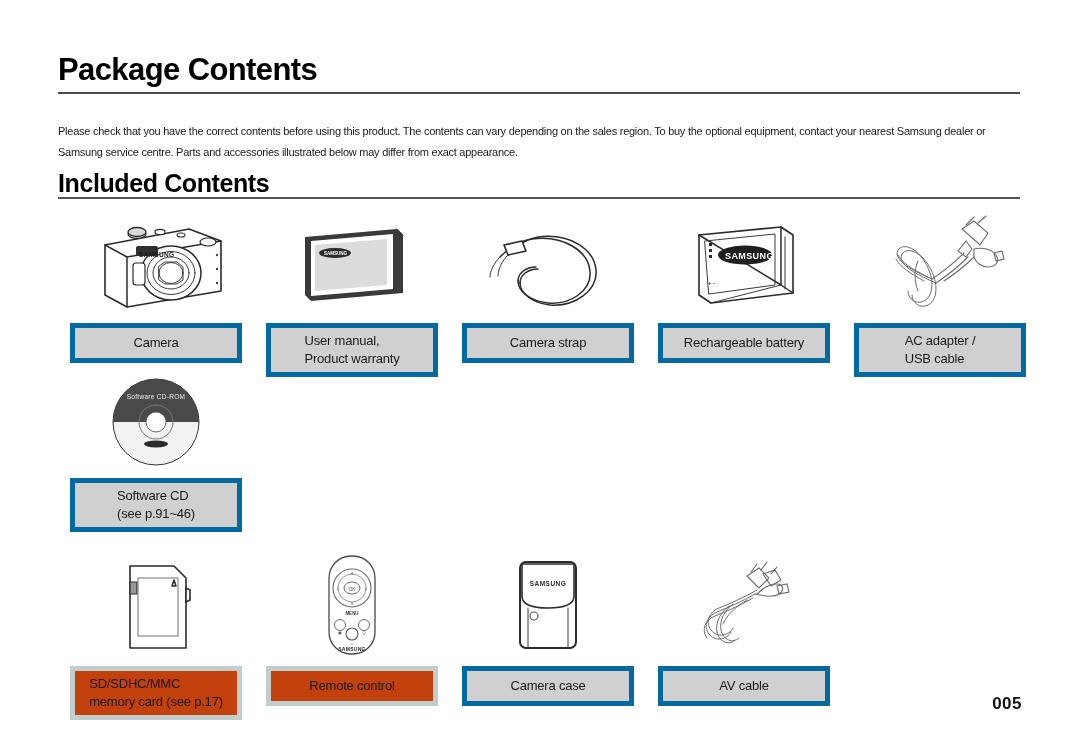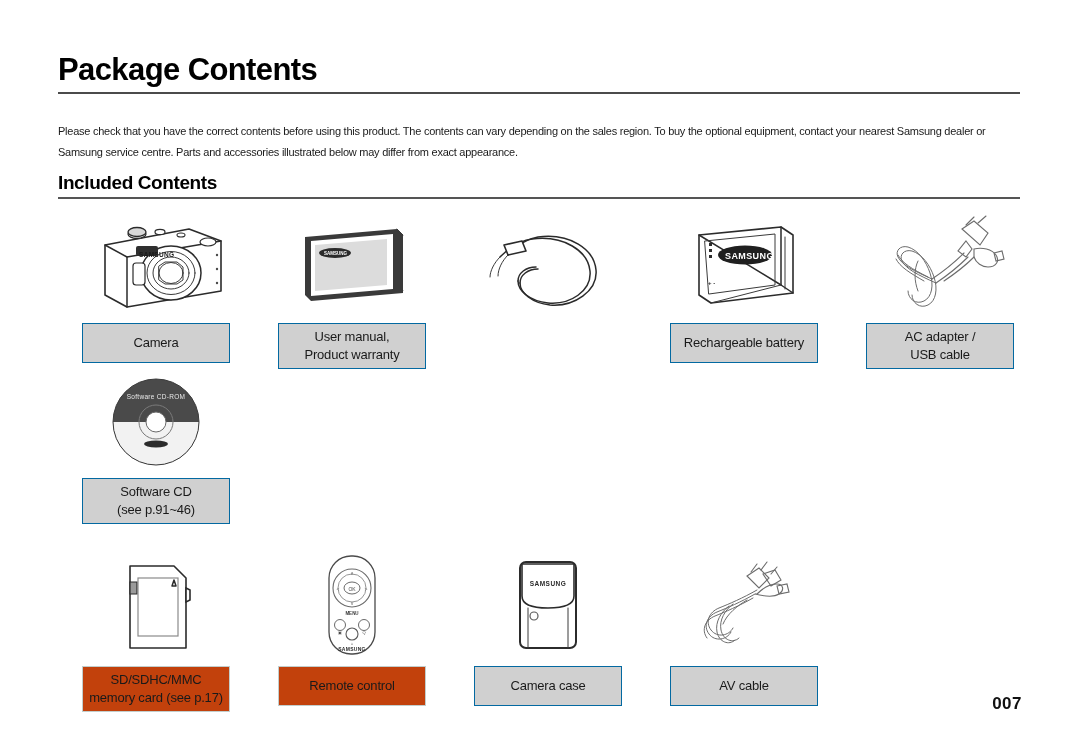--- a/index.html
+++ b/index.html
@@ -24,21 +24,21 @@
   .intro {
     position: absolute; left: 58px; top: 110px; width: 962px;
     font-size: 11px; line-height: 20.5px; letter-spacing: -0.25px;
     color: #1a1a1a;
   }
 
   
   .section-head { position: absolute; left: 58px; width: 962px; }
   .section-head h2 {
     margin: 0; padding: 0 0 3px 0;
-    font-size: 19px; font-weight: bold; letter-spacing: -0.4px;
+    font-size: 25px; font-weight: bold; letter-spacing: -0.4px;
     line-height: 22px; color: #000;
   }
   .section-rule { height: 1.6px; background: #555; width: 100%; }
   #sec-included { top: 172px; }
   #sec-sold { top: 519px; }
 
   
   .grid { position: absolute; left: 58px; display: flex; }
   .grid-included-1 { top: 205px; }
   .grid-included-2 { top: 360px; }
@@ -47,26 +47,25 @@
   .cell { width: 196px; margin-right: 0; }
   .cell + .cell { margin-left: 0; }
 
   .art {
     height: 112px; width: 176px; margin: 0 auto;
     display: flex; align-items: flex-end; justify-content: center;
   }
   .art svg { display: block; }
 
   .caption {
-    width: 148px; margin: 6px auto 0;
+    width: 172px; margin: 6px auto 0;
     background: #d0d0d0;
-    border: 1px solid #0369a1;
+    border: 5px solid #0369a1;
     min-height: 40px;
     display: flex; align-items: center; justify-content: center;
-    text-align: center;
     font-size: 13px; line-height: 18px; letter-spacing: -0.2px;
     color: #1a1a1a;
     padding: 4px 6px;
   }
   .caption.tall { min-height: 44px; }
   .caption.tinted { background: #c2410c; border-color: #c2cecd; }
   .caption span { display: block; }
 
   
   .page-number {
@@ -152,20 +151,23 @@
         <svg width="140" height="104" viewBox="0 0 140 104">
           <path class="ln" d="M22 44 C 30 36, 40 28, 54 26 C 86 22, 110 38, 112 58 C 114 78, 92 92, 70 90 C 52 88, 40 78, 40 68"></path>
           <path class="ln" d="M30 42 C 38 33, 48 26, 60 24 C 92 20, 116 36, 118 57 C 120 78, 96 94, 72 92 C 54 90, 42 80, 42 70"></path>
           <path class="ln" d="M40 68 C 40 60, 48 54, 58 54"></path>
           <path class="ln" d="M42 70 C 42 62, 50 56, 60 56"></path>
           <path class="ln-thin" d="M22 44 C 16 50, 12 58, 12 64" stroke="#2b2b2b" stroke-width="1.5"></path>
           <path class="ln-thin" d="M30 42 C 24 48, 20 56, 20 63" stroke="#2b2b2b" stroke-width="1.5"></path>
           <path class="fill-w" d="M26 32 L44 28 L48 38 L30 42 Z"></path>
         </svg>
       </div>
+      <div class="caption">
+        <span>Camera strap</span>
+      </div>
     </div>
 
     <div class="cell">
       <div class="art">
         <svg width="134" height="104" viewBox="0 0 134 104">
           <path class="fill-w" d="M22 22 L104 14 L116 22 L116 80 L34 90 L22 82 Z"></path>
           <path class="ln" d="M104 14 L104 72 L116 80"></path>
           <path class="ln" d="M22 22 L104 72" stroke="none"></path>
           <path class="ln-thin" d="M104 72 L34 90" stroke="#2b2b2b" stroke-width="1.4"></path>
           <path class="ln-thin" d="M28 28 L98 21 L98 72 L32 81 Z" stroke="#6b6b6b" stroke-width="0.9"></path>
@@ -315,14 +317,14 @@
             <path d="M58 50 C 48 56, 38 64, 34 74"></path>
           </g>
         </svg>
       </div>
       <div class="caption">
         <span>AV cable</span>
       </div>
     </div>
   </div>
 
-  <div class="page-number">007</div>
+  <div class="page-number">005</div>
 </div>
 
 </body></html>

